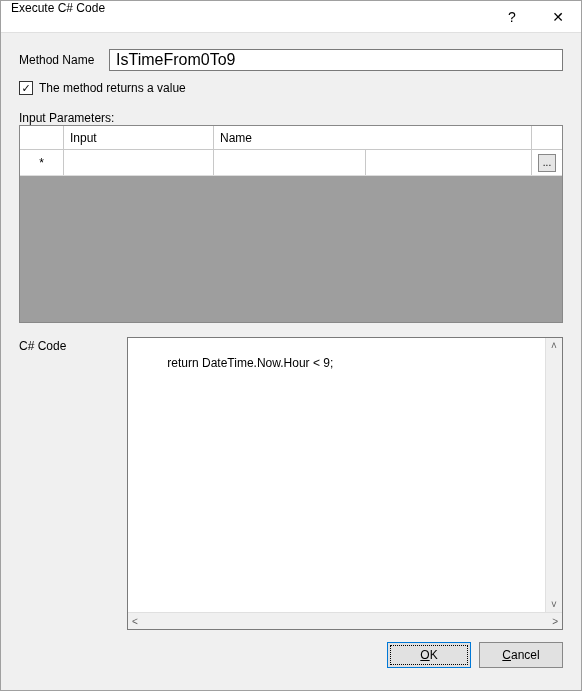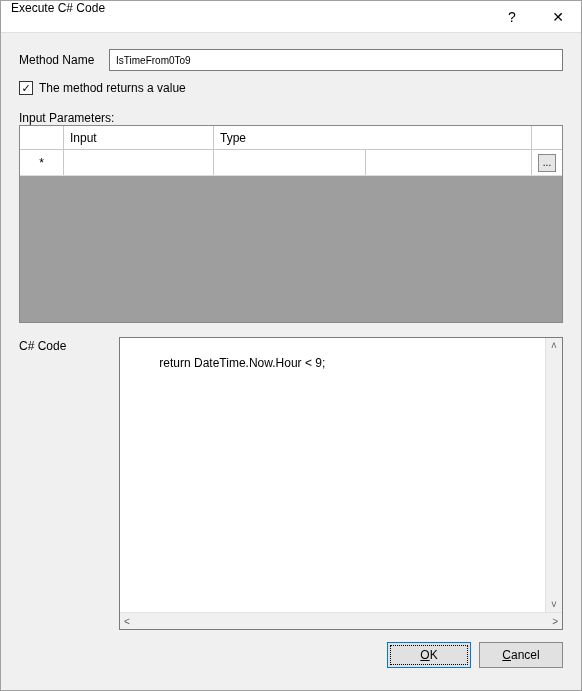--- a/index.html
+++ b/index.html
@@ -53,21 +53,21 @@
   .label-cell {
     width: 90px;
     font-size: 12px;
   }
   .text-input {
     flex: 1;
     height: 22px;
     border: 1px solid #7a7a7a;
     padding: 2px 6px;
     font-family: inherit;
-    font-size: 10px;
+    font-size: 16px;
     background: #fff;
   }
   .checkbox-row {
     display: flex;
     align-items: center;
     gap: 6px;
     margin-bottom: 16px;
     margin-left: 0;
   }
   .checkbox {
@@ -128,21 +128,21 @@
     border: 1px solid #888;
     background: #e6e6e6;
     display: flex;
     align-items: center;
     justify-content: center;
     font-size: 10px;
   }
   .code-row {
     display: flex;
     flex: 1;
-    gap: 10px;
+    gap: 18px;
   }
   .code-label-col {
     width: 90px;
     font-size: 12px;
     padding-top: 2px;
   }
   .code-box {
     flex: 1;
     display: flex;
     flex-direction: column;
@@ -234,21 +234,21 @@
         </div>
       <div>The method returns a value</div>
     </div>
 
     <div class="section-label">Input Parameters:</div>
 
     <div class="grid-container">
       <div class="grid-header">
         <div class="grid-cell-hdr col-indicator"></div>
         <div class="grid-cell-hdr col-name">Input</div>
-        <div class="grid-cell-hdr col-value">Type</div>
+        <div class="grid-cell-hdr col-value">Name</div>
         <div class="grid-cell-hdr col-btn"></div>
       </div>
       <div class="grid-body">
         <div class="grid-row">
           <div class="grid-cell col-indicator">*</div>
           <div class="grid-cell col-name"></div>
           <div class="grid-cell col-type"></div>
           <div class="grid-cell col-value"></div>
           <div class="grid-cell col-btn">
             <div class="ellipsis-btn">

